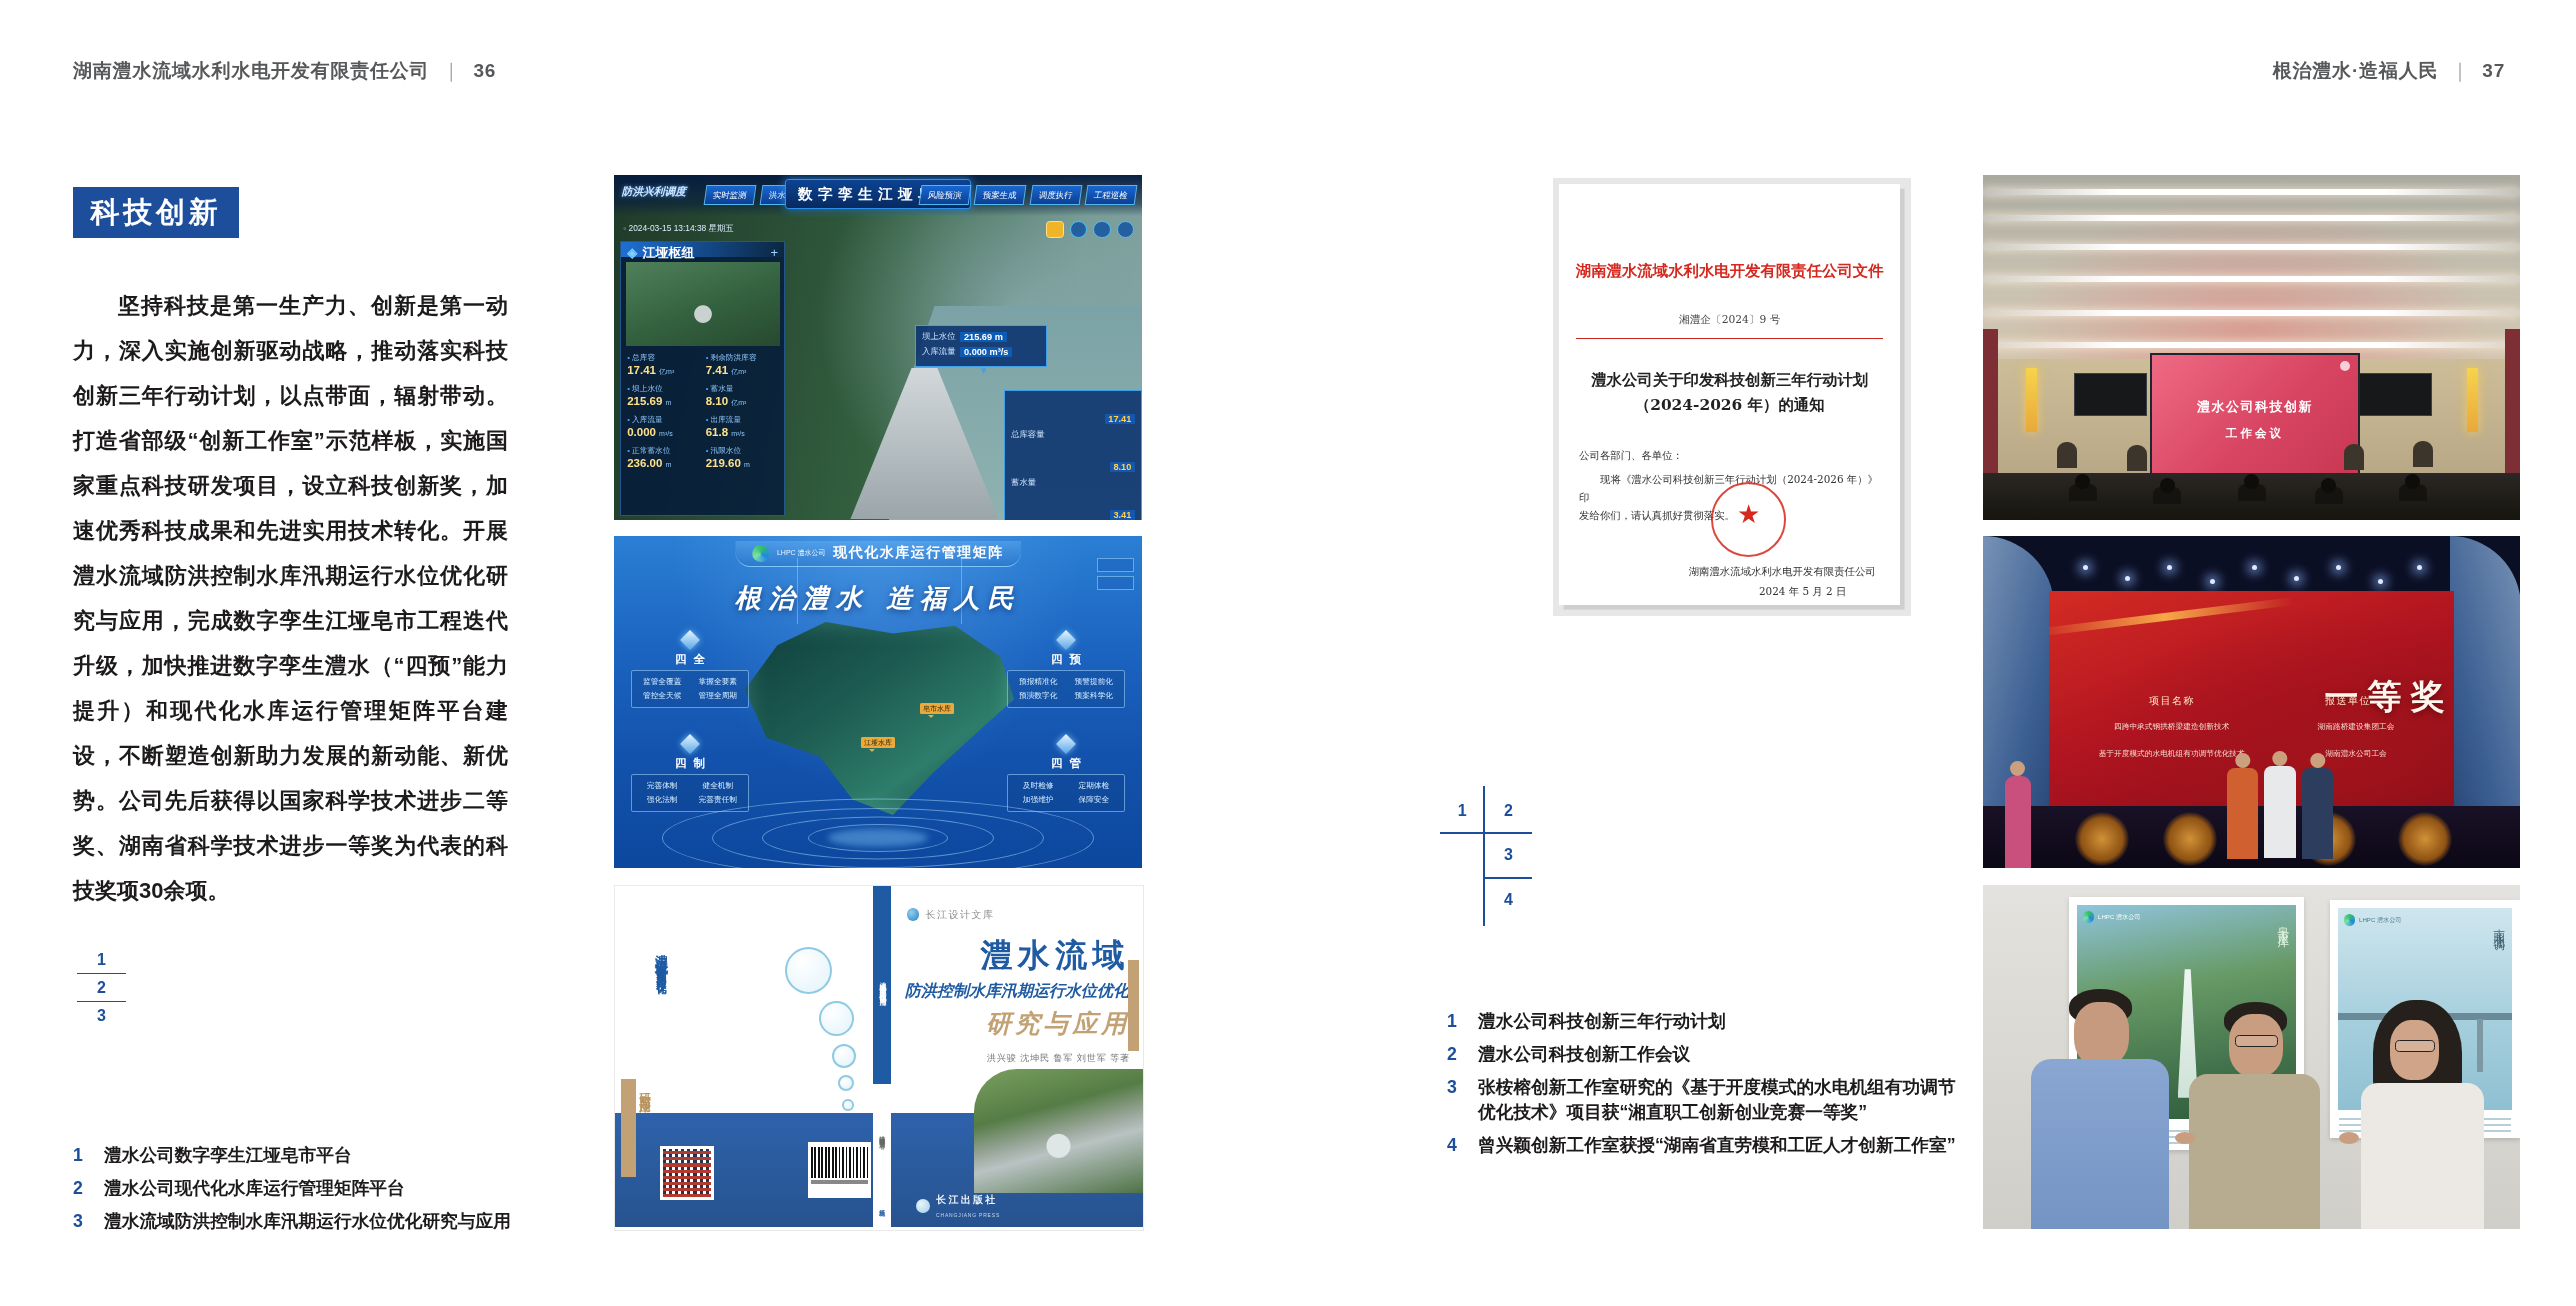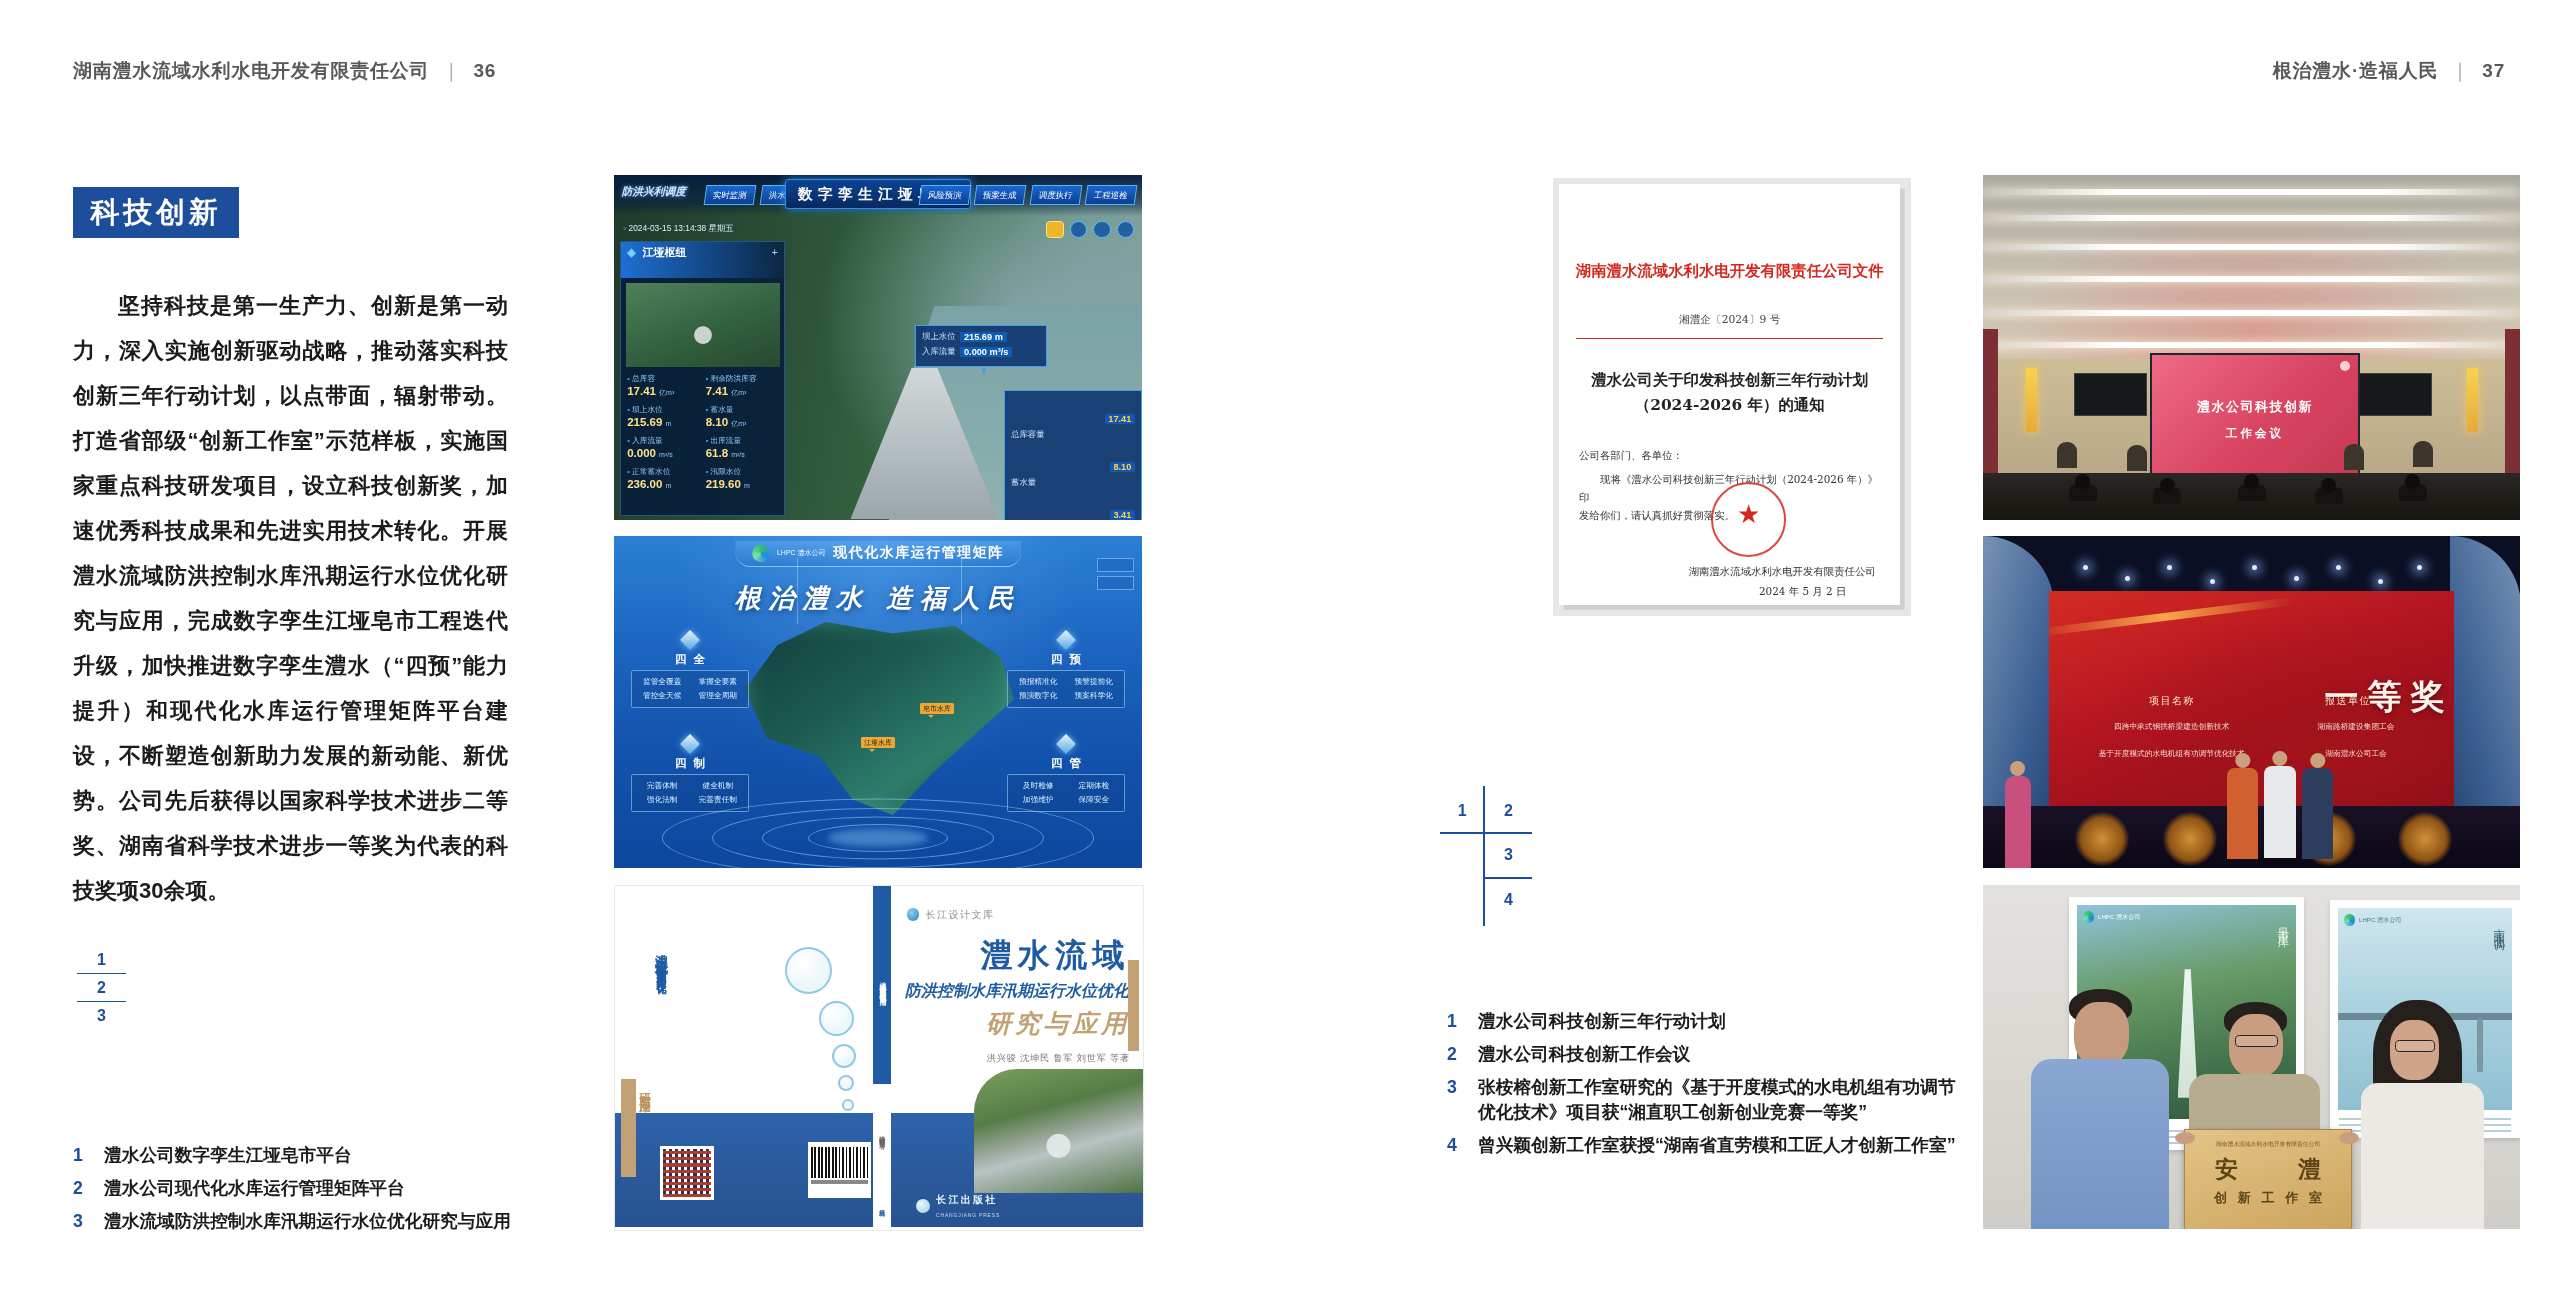--- a/index.html
+++ b/index.html
@@ -64,22 +64,22 @@
   .f1-tabs.l{left:91px;} .f1-tabs.r{right:6.1px;}
   .f1-tab{height:18.4px;line-height:18.4px;padding:0 7px;font-size:8.4px;color:#fff;
     background:linear-gradient(180deg,#1767d1,#0c3f92);border:0.8px solid #53b7f0;transform:skewX(-8deg);}
   .f1-time{position:absolute;left:9.2px;top:48px;font-size:8.4px;color:#dcecff;}
   .f1-time::before{content:"◦ ";color:#7fd0ff;}
   .f1-icons{position:absolute;right:7.7px;top:46px;display:flex;gap:6.1px;}
   .f1-ico{width:15.4px;height:15.4px;border-radius:50%;background:rgba(21,84,160,.85);border:0.8px solid #4fc3f7;}
   .f1-ico.gold{background:#f0b429;border-color:#ffe08a;border-radius:3.8px;}
   .f1-panel{position:absolute;left:6.1px;top:66px;width:163px;height:273px;
     background:rgba(4,26,58,.82);border:0.8px solid rgba(60,140,220,.5);}
-  .f1-ph{height:36px;line-height:21.5px;background:linear-gradient(90deg,#1e6fd4,rgba(30,111,212,.05));
-    color:#fff;font-size:11px;font-weight:700;padding-left:21.5px;position:relative;}
+  .f1-ph{height:15px;line-height:21.5px;background:linear-gradient(90deg,#1e6fd4,rgba(30,111,212,.05));
+    color:#fff;font-size:13px;font-weight:700;padding-left:21.5px;position:relative;}
   .f1-ph::before{content:"◈";position:absolute;left:6.1px;color:#7fd0ff;}
   .f1-ph::after{content:"+";position:absolute;right:6.1px;color:#9fd0ff;font-weight:400;}
   .f1-thumb{margin:4.6px;height:84px;background:
     radial-gradient(circle at 50% 62%,#c9d2cf 0 9%,transparent 10%),
     linear-gradient(160deg,#50805a 0%,#33613f 55%,#27492f 100%);}
   .f1-stats{display:grid;grid-template-columns:1fr 1fr;column-gap:6.1px;padding:3.1px 6.1px;}
   .f1-sl{font-size:7.7px;color:#8fc6f8;white-space:nowrap;}
   .f1-sl::before{content:"• ";color:#35a8ff;}
   .f1-sv{font-size:11.5px;font-weight:700;color:#ffe08a;line-height:15.4px;white-space:nowrap;}
   .f1-su{font-size:7px;color:#8fc6f8;font-weight:400;margin-left:3.1px;}
@@ -662,23 +662,18 @@
     <div class="g-hair" style="left:241px;top:117px;width:63px;height:35px;"></div>
     <div class="g-head" style="left:246px;top:129px;width:54px;height:63px;background:#c99e80;"></div>
     <div class="g-glass" style="left:252px;top:150px;"></div>
     <div class="g-body" style="left:206px;top:189px;width:131px;height:155px;background:#b7ac90;border-radius:18.4px 18.4px 0 0;"></div>
 
     <div class="g-hair" style="left:390px;top:115px;width:89px;height:115px;border-radius:46% 46% 30% 30%;"></div>
     <div class="g-head" style="left:407px;top:135px;width:49px;height:60px;background:#cfa488;"></div>
     <div class="g-glass" style="left:412px;top:155px;width:38px;"></div>
     <div class="g-body" style="left:378px;top:198px;width:123px;height:146px;background:#ece9e4;border-radius:17px 17px 0 0;"></div>
 
-    <div class="g-plaque">
-      <div class="g-porg">湖南澧水流域水利水电开发有限责任公司</div>
-      <div class="g-pmain">安 澧</div>
-      <div class="g-psub">创新工作室</div>
-    </div>
     <div class="g-hand" style="left:192px;top:247px;"></div>
     <div class="g-hand" style="left:356px;top:247px;"></div>
   </div>
 
 </div>
 
 
 </body></html>

